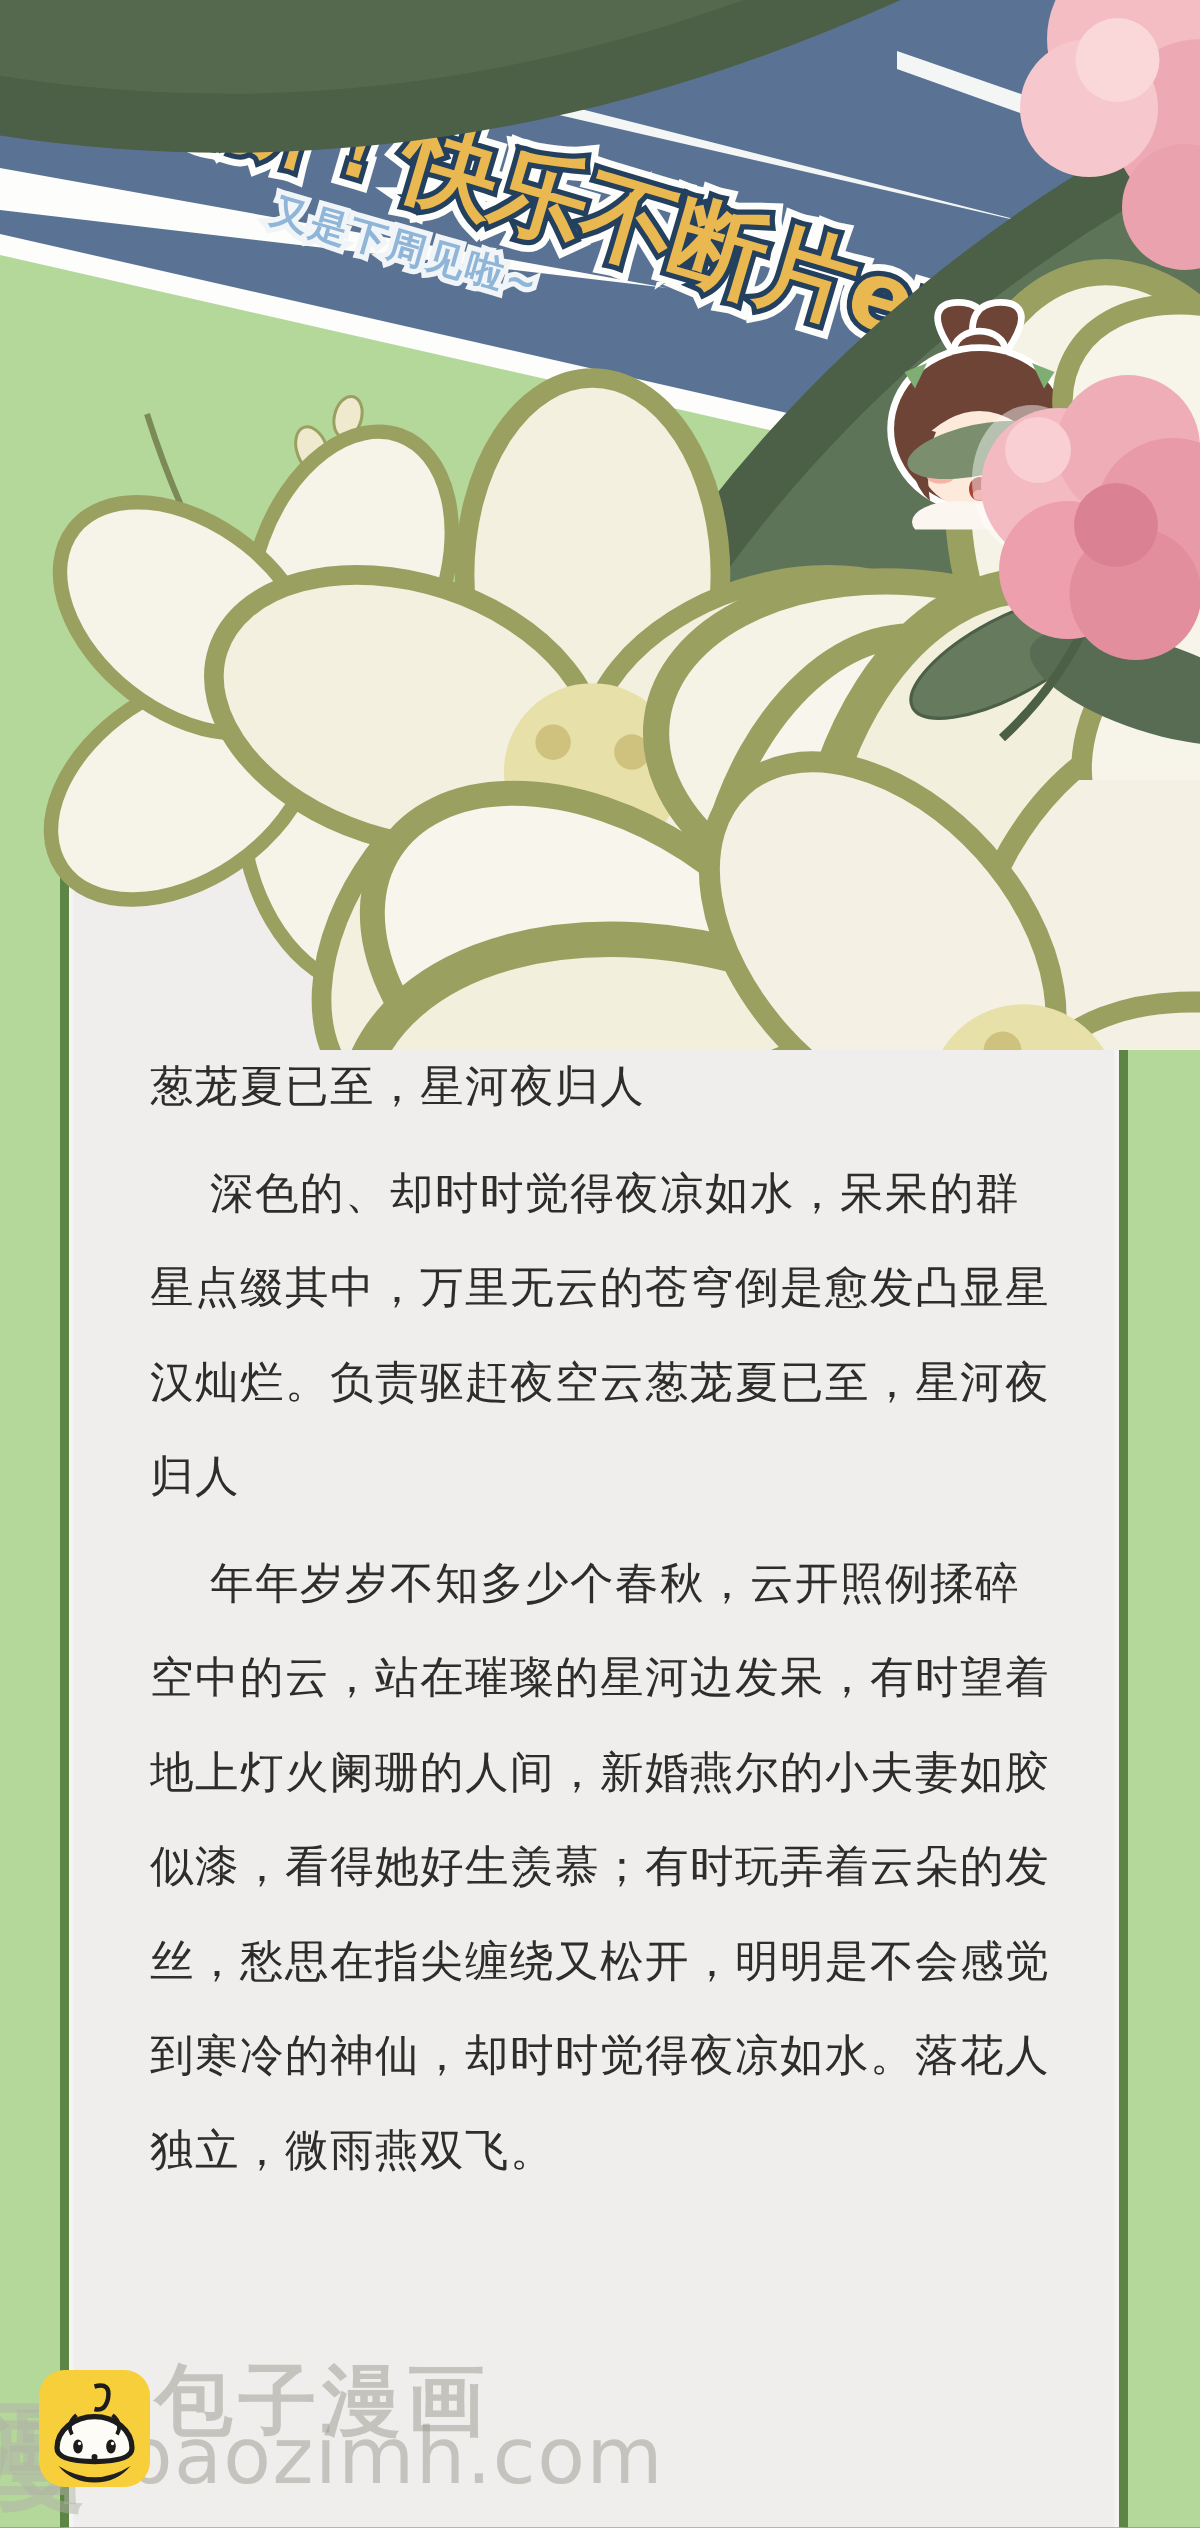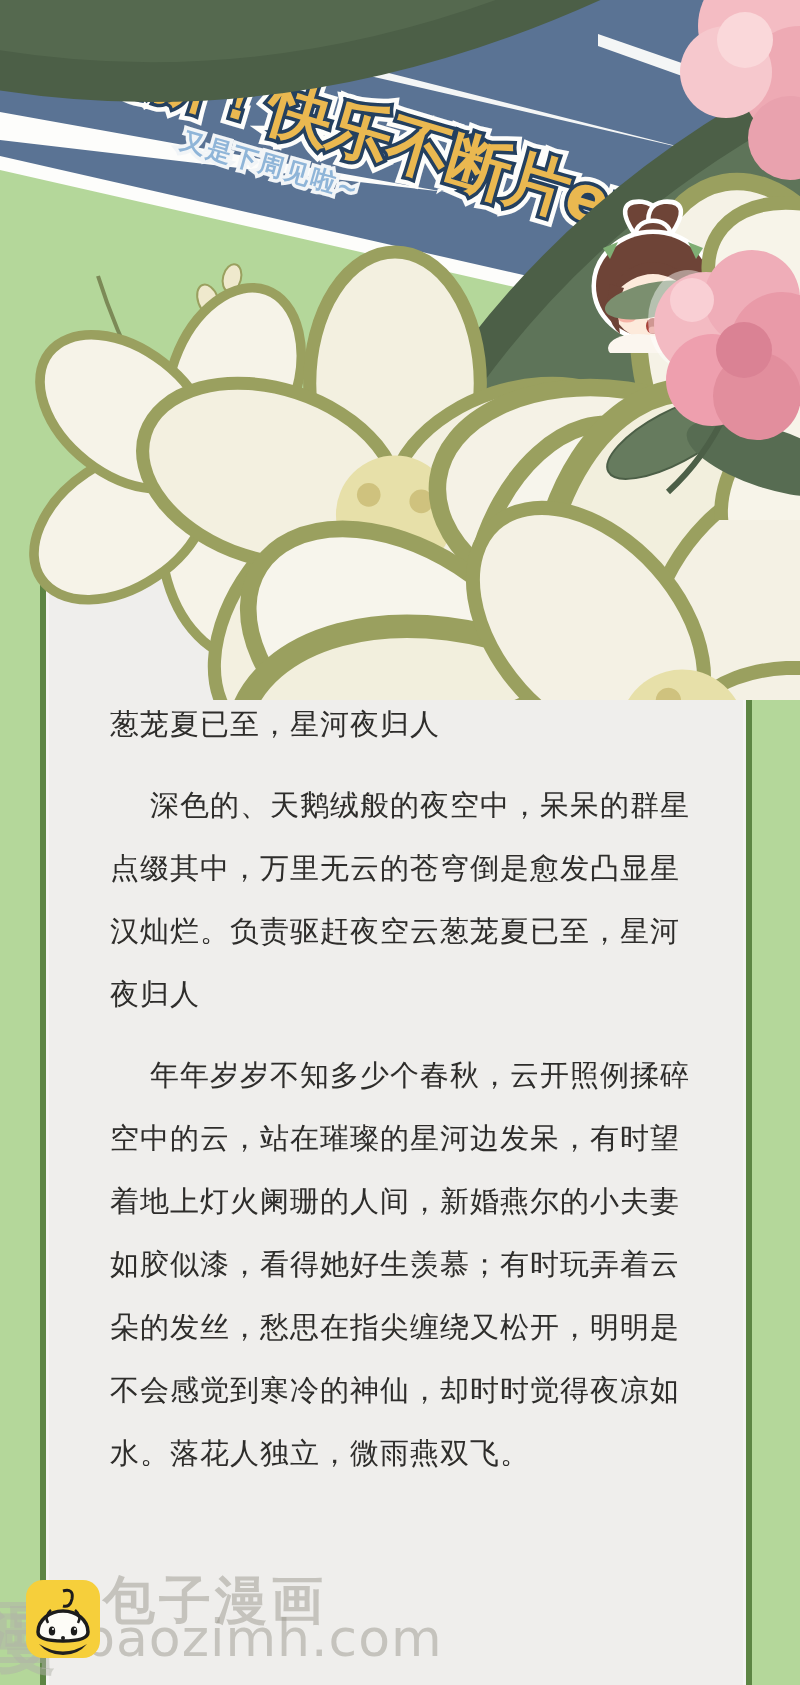--- a/index.html
+++ b/index.html
@@ -26,21 +26,21 @@
 
   
   .card{position:absolute;left:40px;top:518px;width:700px;height:1300px;
     background:#efeeec;border:6px solid #5d8544;border-radius:30px;
     box-shadow:inset 0 0 0 3px rgba(255,255,255,.35);}
   .card-title{position:relative;z-index:2;margin:26px 20px 0;text-align:center;
     font-size:44px;font-weight:bold;color:#1b1b1b;letter-spacing:2px;}
   .story{position:relative;z-index:2;margin-top:84px;padding:0 36px 40px 46px;
     font-size:29px;line-height:63px;letter-spacing:1px;color:#2e2d2b;
     word-break:break-all;}
-  .story p{margin:18px;}
+  .story p{margin:8px;}
   .story p.indent{text-indent:40px;}
 
   
   .wm{position:absolute;color:rgba(150,148,138,.48);white-space:nowrap;pointer-events:none;}
   .wm-brand{left:103px;top:1566px;font-size:52px;letter-spacing:4px;font-weight:bold;}
   .wm-domain{left:82px;top:1608px;font-size:52px;letter-spacing:1px;}
   .wm-side{left:-30px;top:1545px;font-size:74px;writing-mode:vertical-rl;
     color:rgba(175,178,168,.5);font-weight:bold;}
 
   .logo{position:absolute;left:24px;top:1574px;z-index:3;}
@@ -151,21 +151,21 @@
     <circle cx="712" cy="380" r="46" fill="#ee9fae"></circle>
     <circle cx="757" cy="396" r="44" fill="#e28e9d"></circle>
     <circle cx="744" cy="350" r="28" fill="#da8294"></circle>
     <circle cx="692" cy="300" r="22" fill="#f9cfd4"></circle>
   </svg>
 
   <div class="card">
     <div class="card-title">同人文新作上线!</div>
     <div class="story">
         <p class="">葱茏夏已至，星河夜归人</p>
-        <p class="indent">深色的、天鹅绒般的夜空中，呆呆的群星点缀其中，万里无云的苍穹倒是愈发凸显星汉灿烂。负责驱赶夜空云葱茏夏已至，星河夜归人</p>
+        <p class="indent">深色的、却时时觉得夜凉如水，呆呆的群星点缀其中，万里无云的苍穹倒是愈发凸显星汉灿烂。负责驱赶夜空云葱茏夏已至，星河夜归人</p>
         <p class="indent">年年岁岁不知多少个春秋，云开照例揉碎空中的云，站在璀璨的星河边发呆，有时望着地上灯火阑珊的人间，新婚燕尔的小夫妻如胶似漆，看得她好生羡慕；有时玩弄着云朵的发丝，愁思在指尖缠绕又松开，明明是不会感觉到寒冷的神仙，却时时觉得夜凉如水。落花人独立，微雨燕双飞。</p>
       </div>
   </div>
 
   <div class="wm wm-brand">包子漫画</div>
   <div class="wm wm-domain">baozimh.com</div>
   <div class="wm wm-side">漫画</div>
 
   <svg class="logo" width="78" height="86" viewBox="0 0 78 86">
     <rect x="2" y="6" width="74" height="78" rx="17" fill="#f6cf3b"></rect>

